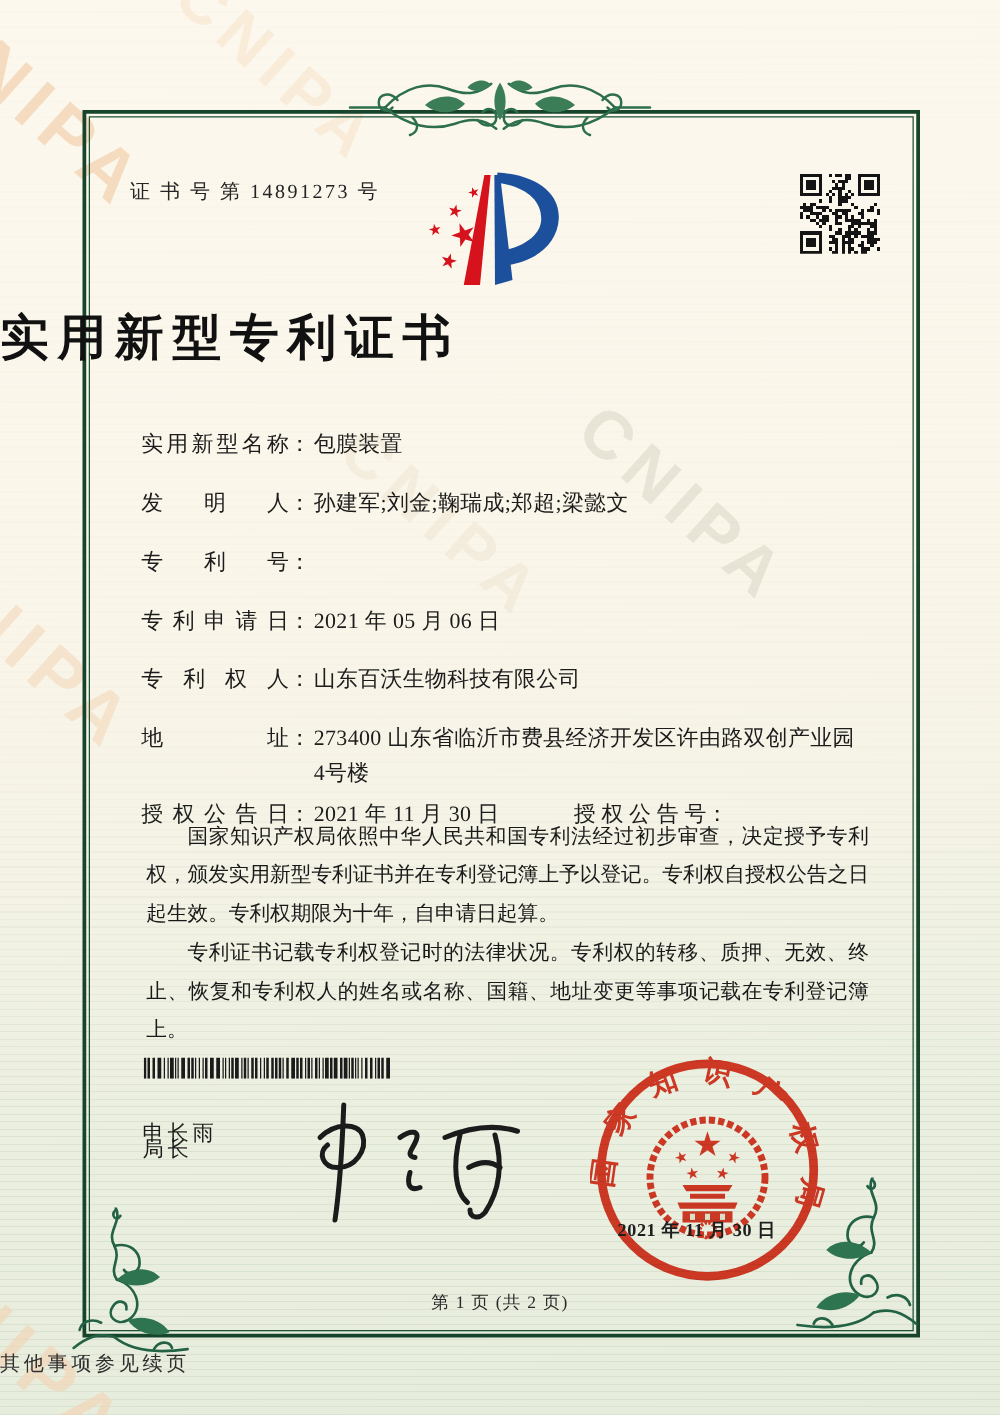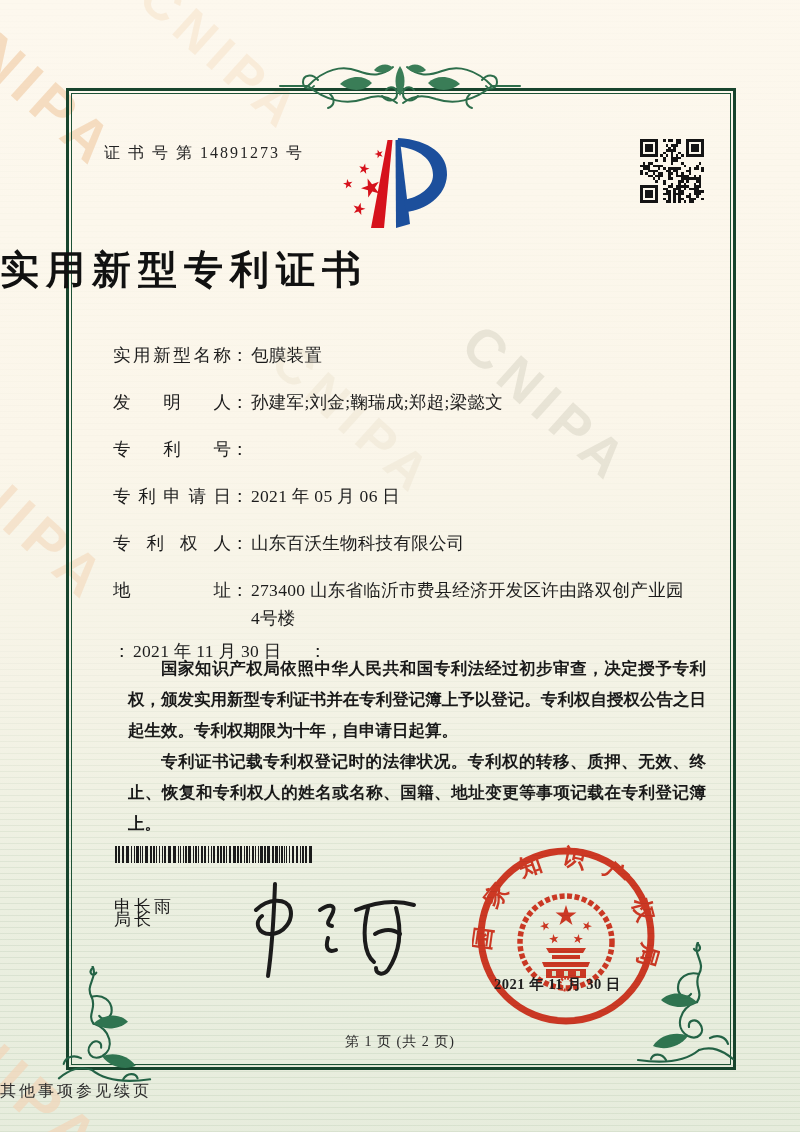--- a/index.html
+++ b/index.html
@@ -45,22 +45,22 @@
   }
   .row .colon{flex:none; width:20px;}
   .row .val{flex:1; letter-spacing:.3px;}
   .row-address{margin-bottom:5px;}
   .grant .lbl2{
     flex:none; width:106px; margin-left:32px; display:inline-block;
     text-align:justify; text-align-last:justify;
   }
   .grant .val-left{flex:none; width:176px;}
   .paras{
-    position:absolute; left:128px; top:653px; width:578px;
-    font-size:16.5px; line-height:31px; text-align:justify; color:#191919;font-weight:bold;
+    position:absolute; left:117px; top:653px; width:578px;
+    font-size:16.5px; line-height:31px; text-align:justify; color:#191919;
   }
   .paras p{margin:0; text-indent:2em;}
   .barcode{position:absolute; left:115px; top:846px; width:200px; height:17px;}
   .sig-role{position:absolute; left:114px; top:908px; font-size:17px; letter-spacing:3px;}
   .sig-name{position:absolute; left:114px; top:895px; font-size:17px; letter-spacing:3px;}
   .sig-hand{position:absolute; left:228px; top:876px; width:195px; height:108px;}
   .seal{position:absolute; left:472px; top:842px; width:188px; height:188px; mix-blend-mode:multiply; opacity:.94;}
   .seal-date{
     position:absolute; left:494px; top:975px; width:160px; z-index:5;
     font-size:14.5px; font-weight:600; color:#1e1e1e; letter-spacing:.5px;
@@ -456,22 +456,24 @@
       <span class="lbl">专利权人</span>
         <span class="colon">：</span>
         <span class="val">山东百沃生物科技有限公司</span>
     </div>
     <div class="row row-address">
       <span class="lbl">地址</span>
         <span class="colon">：</span>
         <span class="val">273400 山东省临沂市费县经济开发区许由路双创产业园4号楼</span>
     </div>
     <div class="row grant">
+      <span class="lbl">授权公告日</span>
         <span class="colon">：</span>
         <span class="val val-left">2021 年 11 月 30 日</span>
+        <span class="lbl2">授权公告号</span>
         <span class="colon">：</span>
     </div>
   </div>
 
   <div class="paras">
     <p>国家知识产权局依照中华人民共和国专利法经过初步审查，决定授予专利权，颁发实用新型专利证书并在专利登记簿上予以登记。专利权自授权公告之日起生效。专利权期限为十年，自申请日起算。</p>
     <p>专利证书记载专利权登记时的法律状况。专利权的转移、质押、无效、终止、恢复和专利权人的姓名或名称、国籍、地址变更等事项记载在专利登记簿上。</p>
   </div>
 
   <svg class="barcode" id="barcode-svg" viewBox="0 0 200 17" preserveAspectRatio="none">

